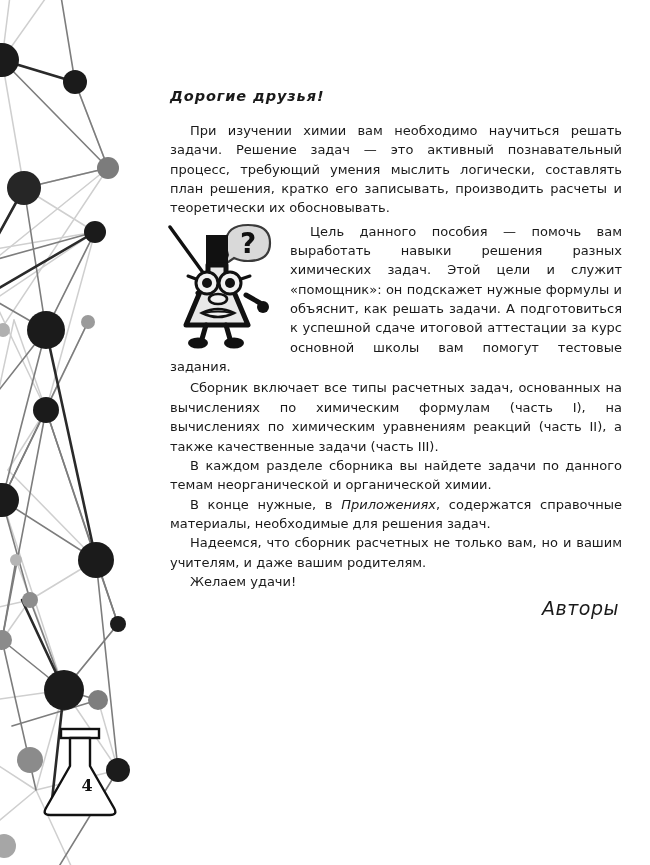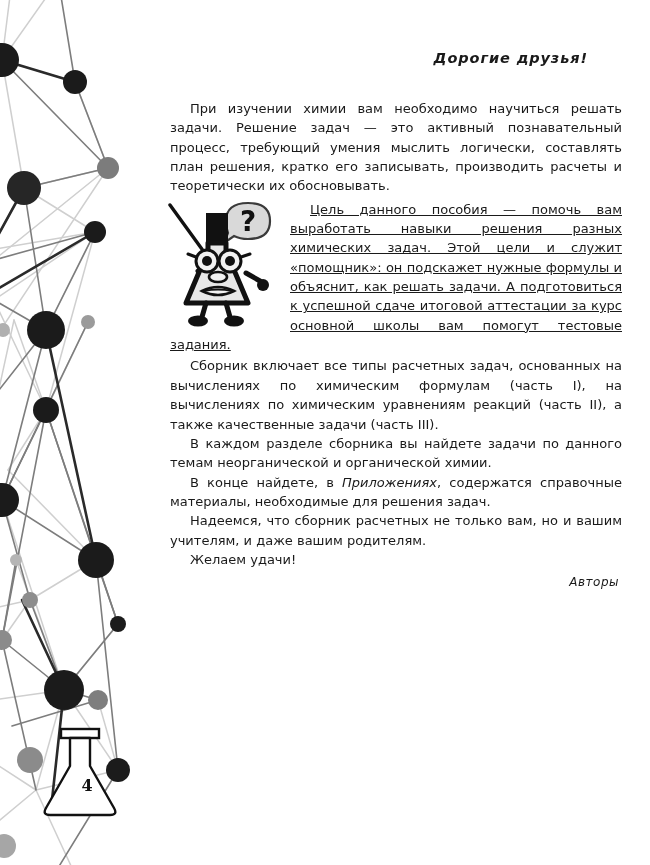--- a/index.html
+++ b/index.html
@@ -33,23 +33,23 @@
     top: 0;
     width: 452px;
     height: 865px;
   }
 
   .greeting {
     font-style: italic;
     font-weight: 600;
     font-size: 14.5px;
     letter-spacing: 0.9px;
-    text-align: right;
-    margin: 16px;
-    padding-top: 34px;
+    text-align: left;
+    margin: 0;
+    padding-top: 88px;
     padding-right: 18px;
   }
 
   .body-text {
     font-size: 13px;
     line-height: 19.35px;
     text-align: justify;
     text-justify: inter-word;
     margin: 0;
     text-indent: 20px;
@@ -61,27 +61,27 @@
 
   
   #mascot-figure {
     float: left;
     width: 122px;
     height: 128px;
     margin: 3px 0 0 -2px;
     shape-margin: 4px;
   }
 
-  #para-goal { padding-top: 4px; text-decoration: underline; }
+  #para-goal { padding-top: 4px; }
 
   #para-collection { padding-top: 2px; clear: both; }
 
   .sig {
     font-style: italic;
-    font-size: 12px;
+    font-size: 19px;
     letter-spacing: 0.5px;
     text-align: right;
     margin: 0;
     padding-top: 6px;
     padding-right: 3px;
   }
 
   .it { font-style: italic; margin-top: 28px; }
 
   
@@ -266,20 +266,20 @@
     <ellipse cx="30" cy="122" rx="10" ry="5.5" fill="#111111"></ellipse>
     <ellipse cx="66" cy="122" rx="10" ry="5.5" fill="#111111"></ellipse>
   </svg>
 
   <p class="body-text" id="para-goal">Цель данного пособия — помочь вам выработать навыки решения разных химических задач. Этой цели и служит «помощник»: он подскажет нужные формулы и объяснит, как решать задачи. А подготовиться к успешной сдаче итоговой аттестации за курс основной школы вам помогут тестовые задания.</p>
 
   <p class="body-text" id="para-collection">Сборник включает все типы расчетных задач, основанных на вычислениях по химическим формулам (часть I), на вычислениях по химическим уравнениям реакций (часть II), а также качественные задачи (часть III).</p>
 
   <p class="body-text">В каждом разделе сборника вы найдете задачи по данного темам неорганической и органической химии.</p>
 
-  <p class="body-text"><span>В конце найдете, в </span><span class="it">Приложениях</span><span>, содержатся справочные материалы, необходимые для решения задач.</span></p>
+  <p class="body-text"><span>В конце нужные, в </span><span class="it">Приложениях</span><span>, содержатся справочные материалы, необходимые для решения задач.</span></p>
 
   <p class="body-text">Надеемся, что сборник расчетных не только вам, но и вашим учителям, и даже вашим родителям.</p>
 
   <p class="body-text">Желаем удачи!</p>
 
   <p class="sig">Авторы</p>
 </div>
 
 </body></html>

